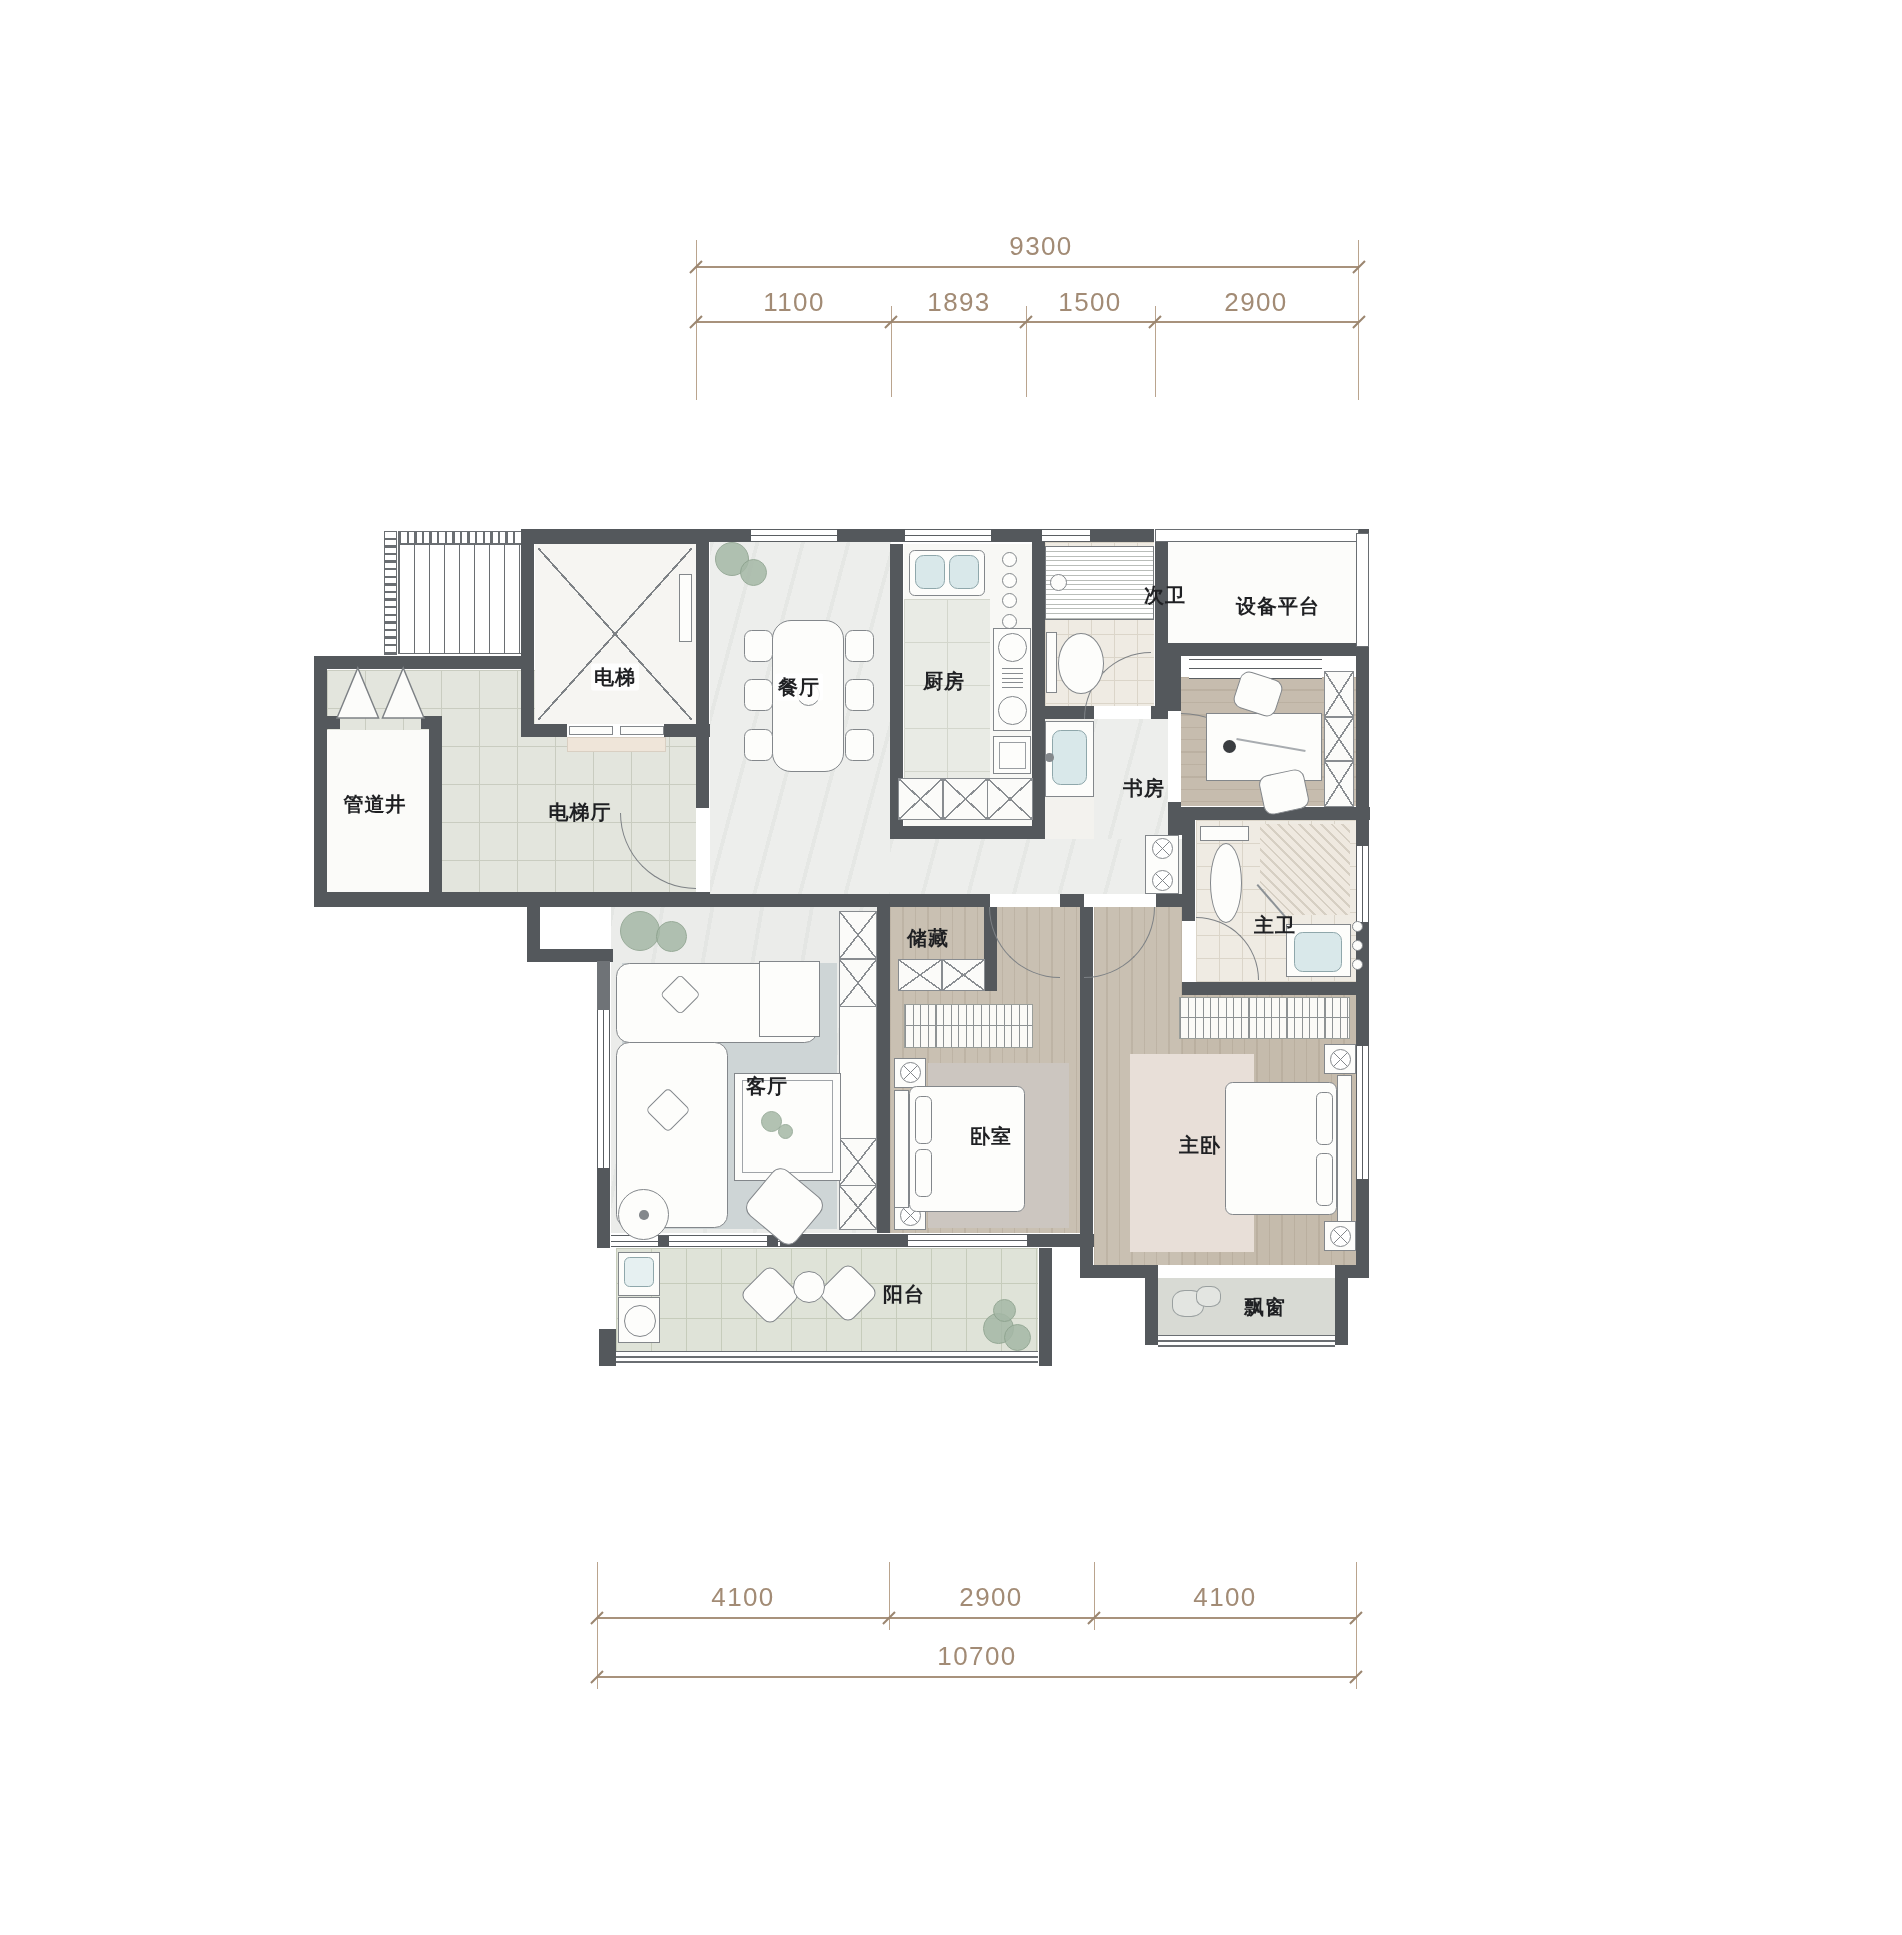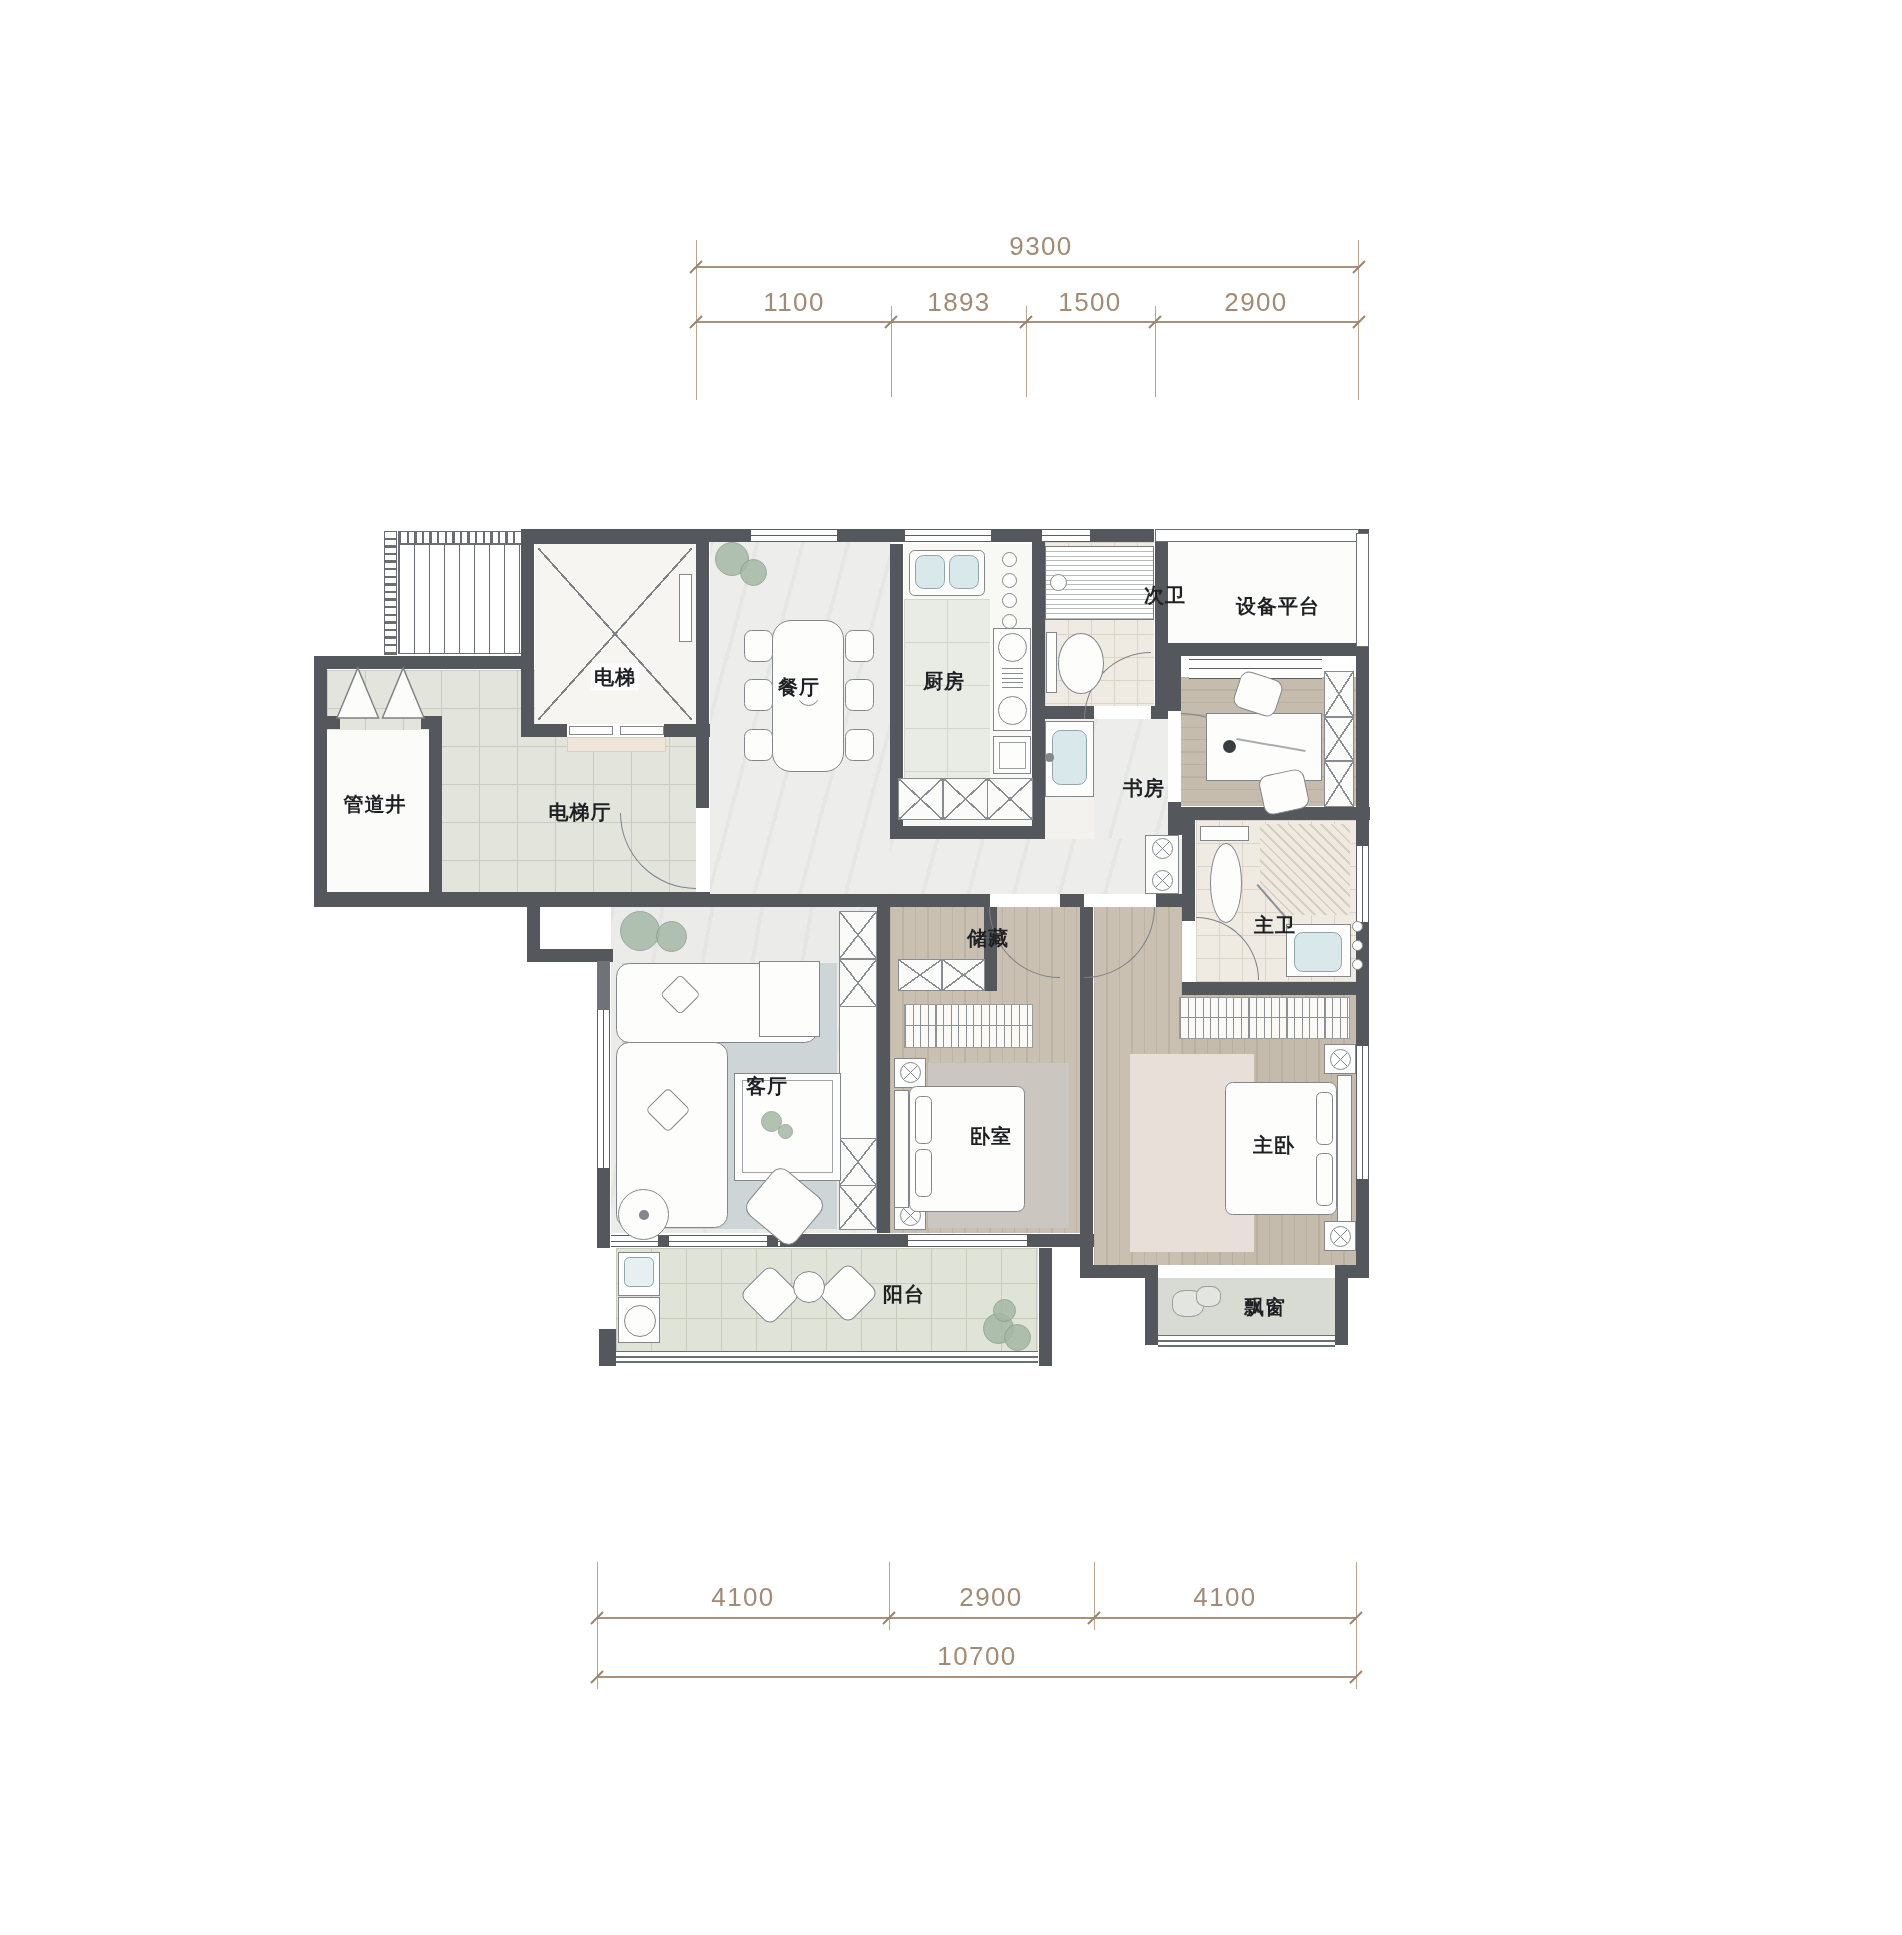--- a/index.html
+++ b/index.html
@@ -297,24 +297,24 @@
 
   <div class="abs rlabel bg" style="left:615px;top:677px">电梯</div>
   <div class="abs rlabel" style="left:375px;top:804px">管道井</div>
   <div class="abs rlabel" style="left:580px;top:812px">电梯厅</div>
   <div class="abs rlabel bg" style="left:799px;top:687px">餐厅</div>
   <div class="abs rlabel" style="left:944px;top:681px">厨房</div>
   <div class="abs rlabel" style="left:1165px;top:595px">次卫</div>
   <div class="abs rlabel" style="left:1278px;top:606px">设备平台</div>
   <div class="abs rlabel" style="left:1144px;top:788px">书房</div>
   <div class="abs rlabel" style="left:1275px;top:925px">主卫</div>
-  <div class="abs rlabel" style="left:988px;top:938px">储藏</div>
+  <div class="abs rlabel" style="left:928px;top:938px">储藏</div>
   <div class="abs rlabel" style="left:767px;top:1086px">客厅</div>
   <div class="abs rlabel" style="left:991px;top:1136px">卧室</div>
-  <div class="abs rlabel" style="left:1274px;top:1145px">主卧</div>
+  <div class="abs rlabel" style="left:1200px;top:1145px">主卧</div>
   <div class="abs rlabel" style="left:904px;top:1294px">阳台</div>
   <div class="abs rlabel" style="left:1265px;top:1307px">飘窗</div>
 
   <div class="abs ext" style="left:696px;top:240px;height:160px"></div>
   <div class="abs ext" style="left:891px;top:306px;height:91px"></div>
   <div class="abs ext" style="left:1026px;top:306px;height:91px"></div>
   <div class="abs ext" style="left:1155px;top:306px;height:91px"></div>
   <div class="abs ext" style="left:1358px;top:240px;height:160px"></div>
   <div class="abs dimline" style="left:696px;top:266px;width:663px"></div>
   <div class="abs dimline" style="left:696px;top:321px;width:663px"></div>

